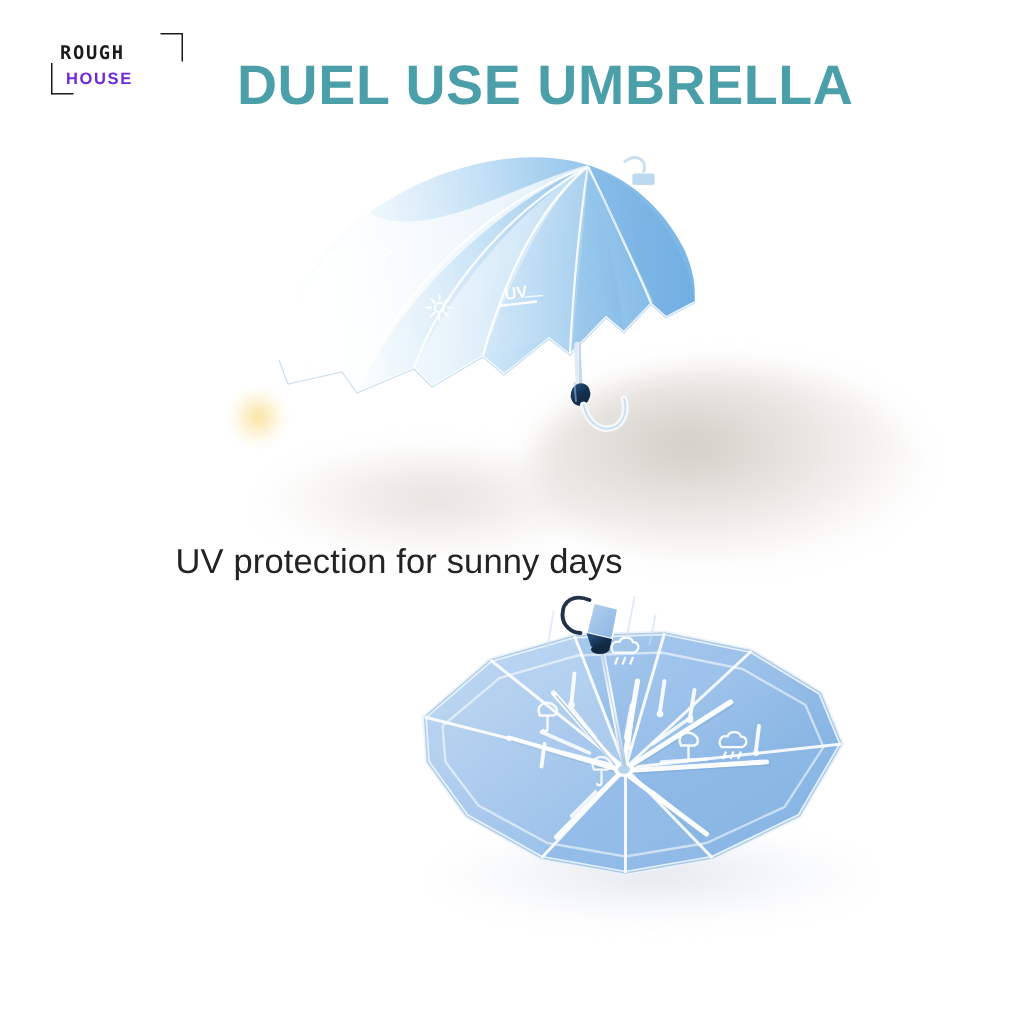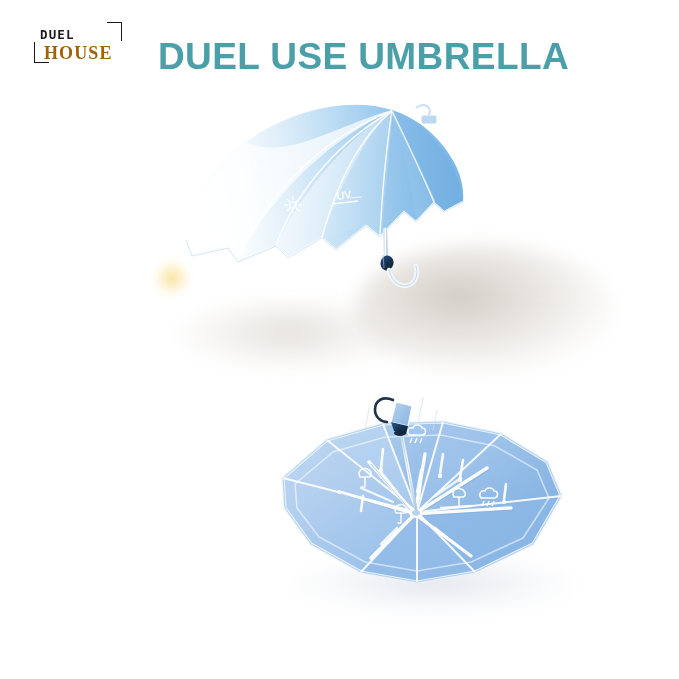--- a/index.html
+++ b/index.html
@@ -35,25 +35,25 @@
     font-size: 12.5px;
     font-weight: 700;
     letter-spacing: 1.1px;
     color: #1b1b1b;
     line-height: 18px;
   }
   #brand-logo .logo-line2 {
     position: absolute;
     left: 14px;
     top: 26px;
-    font-family: Liberation Serif, serif;
-    font-size: 18px;
+    font-family: Liberation Sans, sans-serif;
+    font-size: 11px;
     font-weight: 700;
     letter-spacing: 1.1px;
-    color: #a16207;
+    color: #6d28d9;
     line-height: 18px;
   }
   
   #brand-logo .br-tr {
     position: absolute;
     right: 6px;
     top: 4px;
     width: 14px;
     height: 18px;
     border-top: 1.6px solid #1b1b1b;
@@ -150,21 +150,21 @@
   .product-image svg { display: block; width: 100%; height: 100%; }
 </style>
 </head>
 <body>
 
 <div id="page">
 
   <div id="brand-logo">
     <div class="br-tr"></div>
     <div class="br-bl"></div>
-    <div class="logo-text">DUEL</div>
+    <div class="logo-text">ROUGH</div>
     <div class="logo-line2">HOUSE</div>
   </div>
 
   <div id="headline">DUEL USE UMBRELLA</div>
 
   <div class="soft-shadow" id="shadow-top"></div>
   <div class="soft-shadow" id="shadow-top-left"></div>
   <div class="soft-shadow" id="sun-glow"></div>
   <div class="soft-shadow" id="shadow-bottom"></div>
 
@@ -459,14 +459,15 @@
       </g>
 
       <g stroke="#cfe0f2" stroke-width="1.3" opacity="0.6" stroke-linecap="round">
         <line x1="104" y1="16" x2="100" y2="40"></line>
         <line x1="158" y1="6" x2="153" y2="32"></line>
         <line x1="172" y1="18" x2="168" y2="38"></line>
       </g>
     </svg>
   </div>
 
+  <div class="caption" id="caption-uv">UV protection for sunny days</div>
 
 </div>
 
 </body></html>

